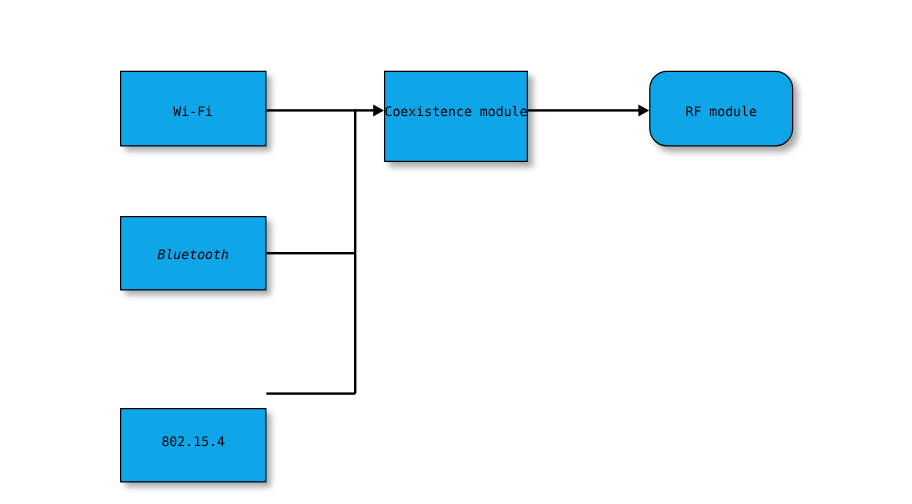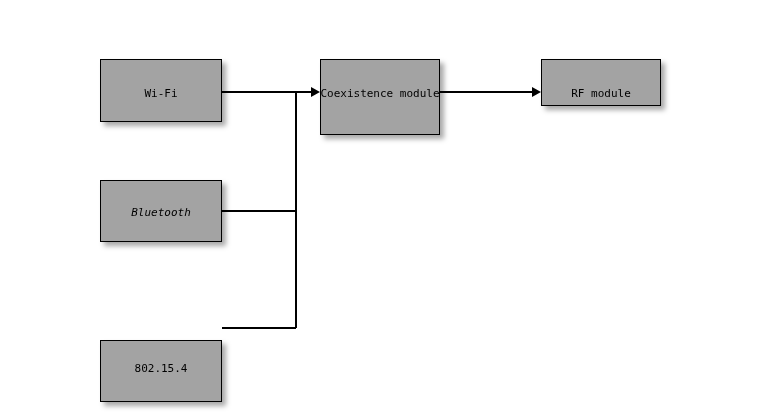--- a/index.html
+++ b/index.html
@@ -15,21 +15,21 @@
     position: relative;
     width: 760px;
     height: 420px;
     background: #ffffff;
     overflow: hidden;
   }
   
   .block {
     position: absolute;
     box-sizing: border-box;
-    background: #a3a3a3;
+    background: #0ea5e9;
     border: 1.6px solid #000000;
     box-shadow: 4px 4px 5px rgba(0, 0, 0, 0.34);
     display: flex;
     justify-content: center;
   }
   .block-label {
     font-family: "DejaVu Sans Mono", monospace;
     font-size: 11px;
     line-height: 11px;
     color: #000000;
@@ -37,21 +37,21 @@
     letter-spacing: 0px;
     position: absolute;
     left: 50%;
     transform: translate(-50%, -50%);
   }
   
   #block-wifi         { left: 100px; top: 59px;  width: 122px; height: 63px; }
   #block-bluetooth    { left: 100px; top: 180px; width: 122px; height: 62px; font-style: italic; }
   #block-802154       { left: 100px; top: 300px; width: 122px; height: 62px; margin-top: 40px; }
   #block-coexistence  { left: 320px; top: 59px;  width: 120px; height: 76px; }
-  #block-rf           { left: 541px; top: 59px;  width: 120px; height: 47px; }
+  #block-rf           { left: 541px; top: 59px;  width: 120px; height: 63px; border-radius: 15px; }
 
   
   #block-wifi        .block-label { top: 33px; }
   #block-bluetooth   .block-label { top: 31px; }
   #block-802154      .block-label { top: 27px; }
   #block-coexistence .block-label { top: 33px; font-size: 11px; }
   #block-rf          .block-label { top: 33px; }
 
   
   .wire {

